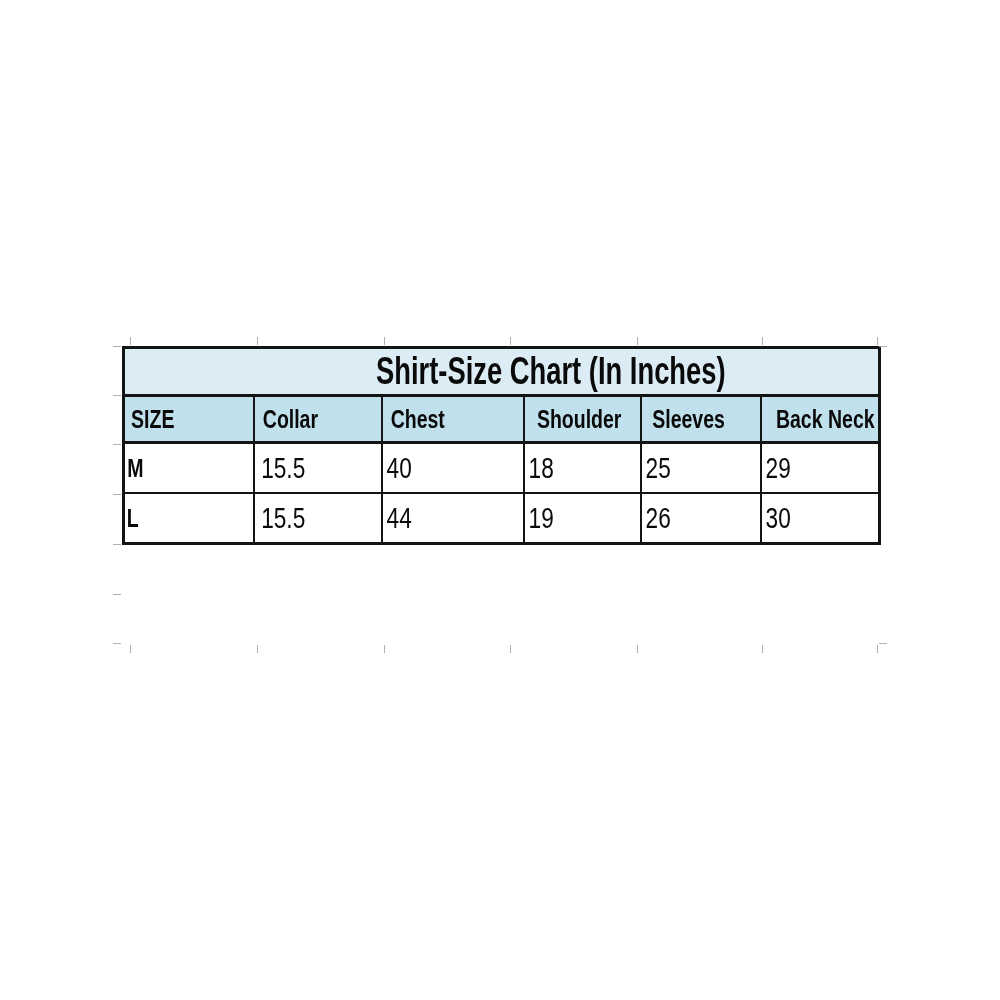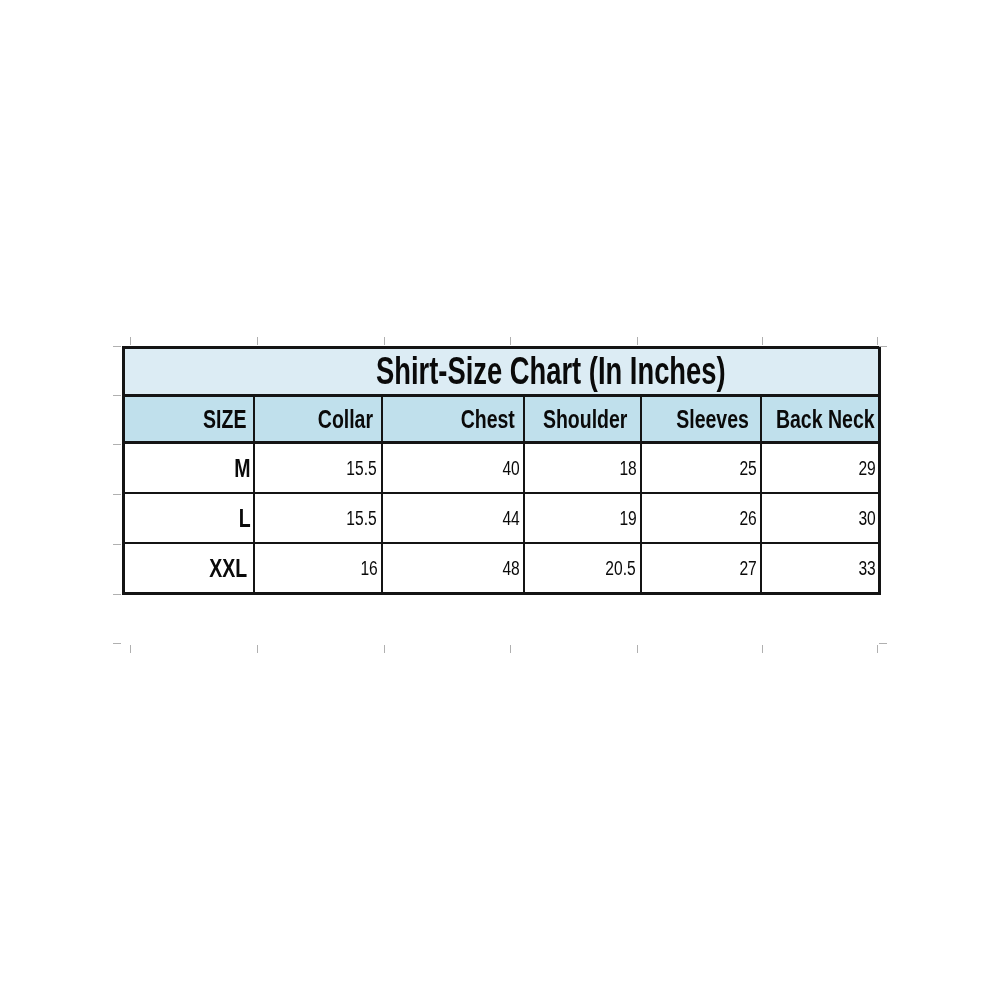--- a/index.html
+++ b/index.html
@@ -25,21 +25,21 @@
   }
   table.size-chart {
     width: 756px;
     border-collapse: collapse;
     table-layout: fixed;
     border: 3px solid #141414;
     background: #ffffff;
   }
   table.size-chart td, table.size-chart th {
     border: 2px solid #141414;
-    text-align: right;
+    text-align: left;
     vertical-align: middle;
     padding: 0;
     overflow: hidden;
   }
   tr.title-row td {
     height: 45px;
     background: #dcecf4;
     border-bottom: 3px solid #141414;
     text-align: center;
     padding-left: 98px; 
@@ -47,21 +47,21 @@
   tr.header-row th {
     height: 44px;
     background: #c0e0ec;
     border-bottom: 3px solid #141414;
     font-weight: bold;
     font-size: 25px;
   }
   tr.data-row td {
     height: 48px;
     background: #ffffff;
-    font-size: 20px;
+    font-size: 29px;
     font-weight: normal;
   }
   tr.data-row td.size-cell {
     font-weight: bold;
     font-size: 25px;
   }
   .cond {
     display: inline-block;
     transform: scaleX(0.78);
     transform-origin: center center;
@@ -152,24 +152,16 @@
           <td><span class="cond">29</span></td>
         </tr>
         <tr class="data-row">
           <td class="size-cell"><span class="cond">L</span></td>
           <td><span class="cond">15.5</span></td>
           <td><span class="cond">44</span></td>
           <td><span class="cond">19</span></td>
           <td><span class="cond">26</span></td>
           <td><span class="cond">30</span></td>
         </tr>
-        <tr class="data-row">
-          <td class="size-cell"><span class="cond">XXL</span></td>
-          <td><span class="cond">16</span></td>
-          <td><span class="cond">48</span></td>
-          <td><span class="cond">20.5</span></td>
-          <td><span class="cond">27</span></td>
-          <td><span class="cond">33</span></td>
-        </tr>
       </tbody>
     </table>
   </div>
 </div>
 
 </body></html>

